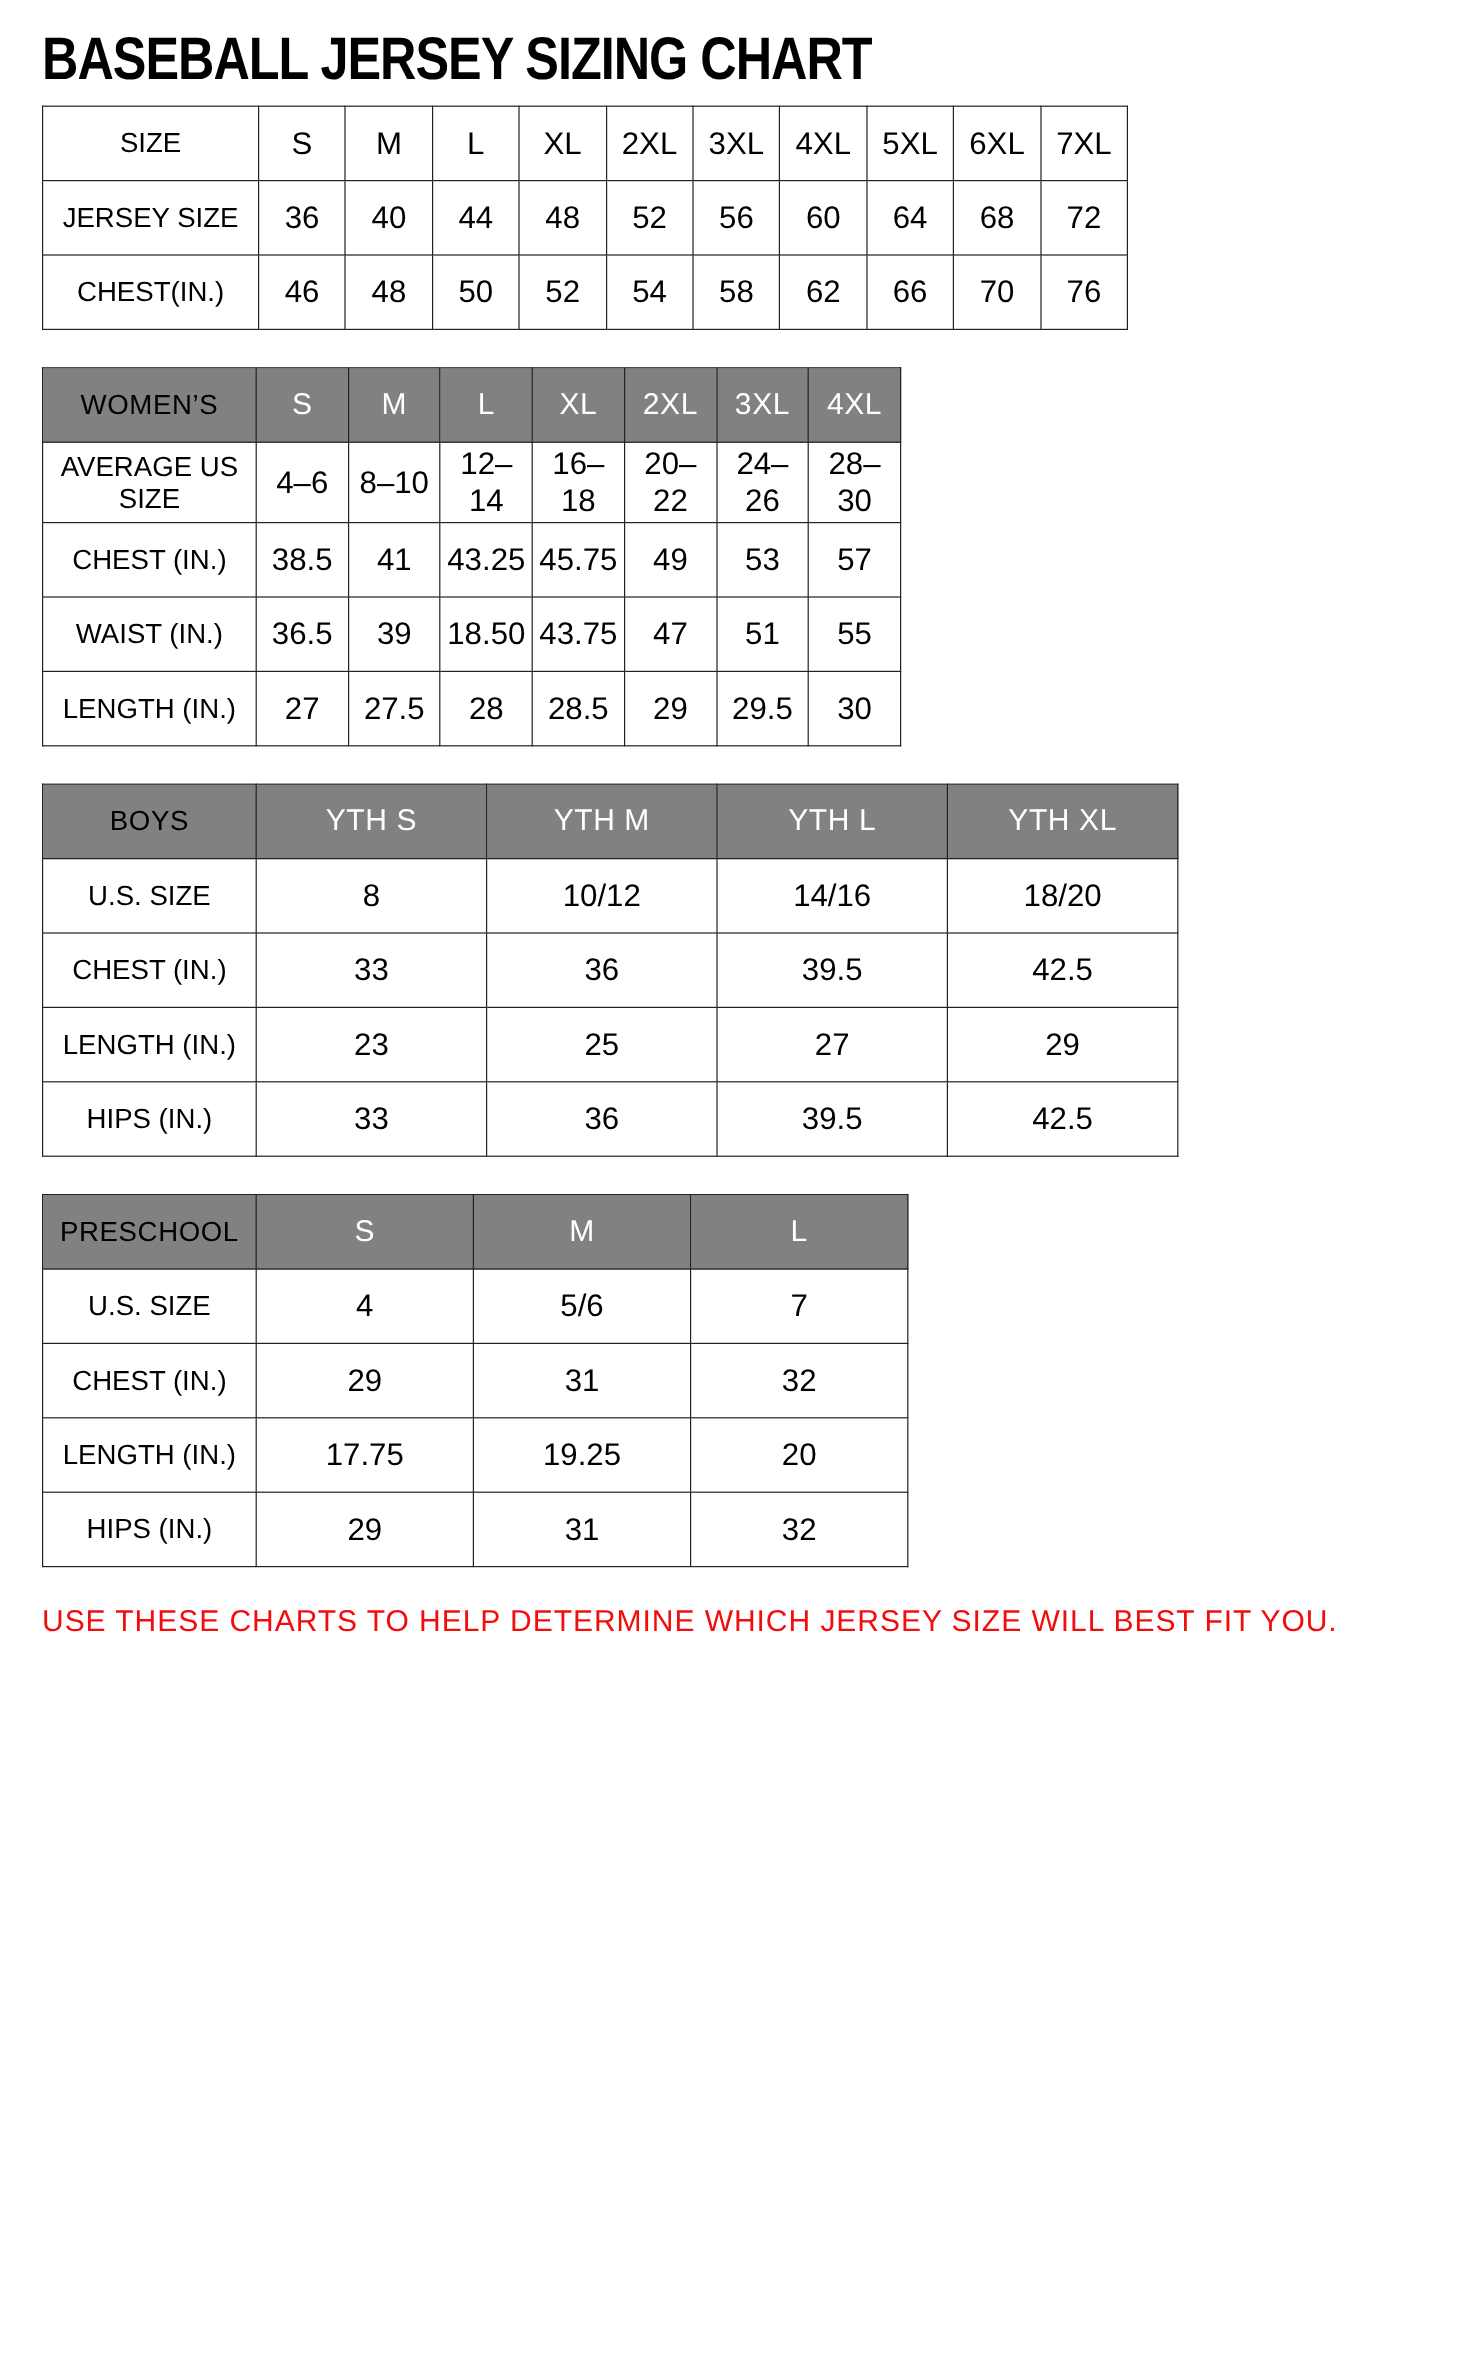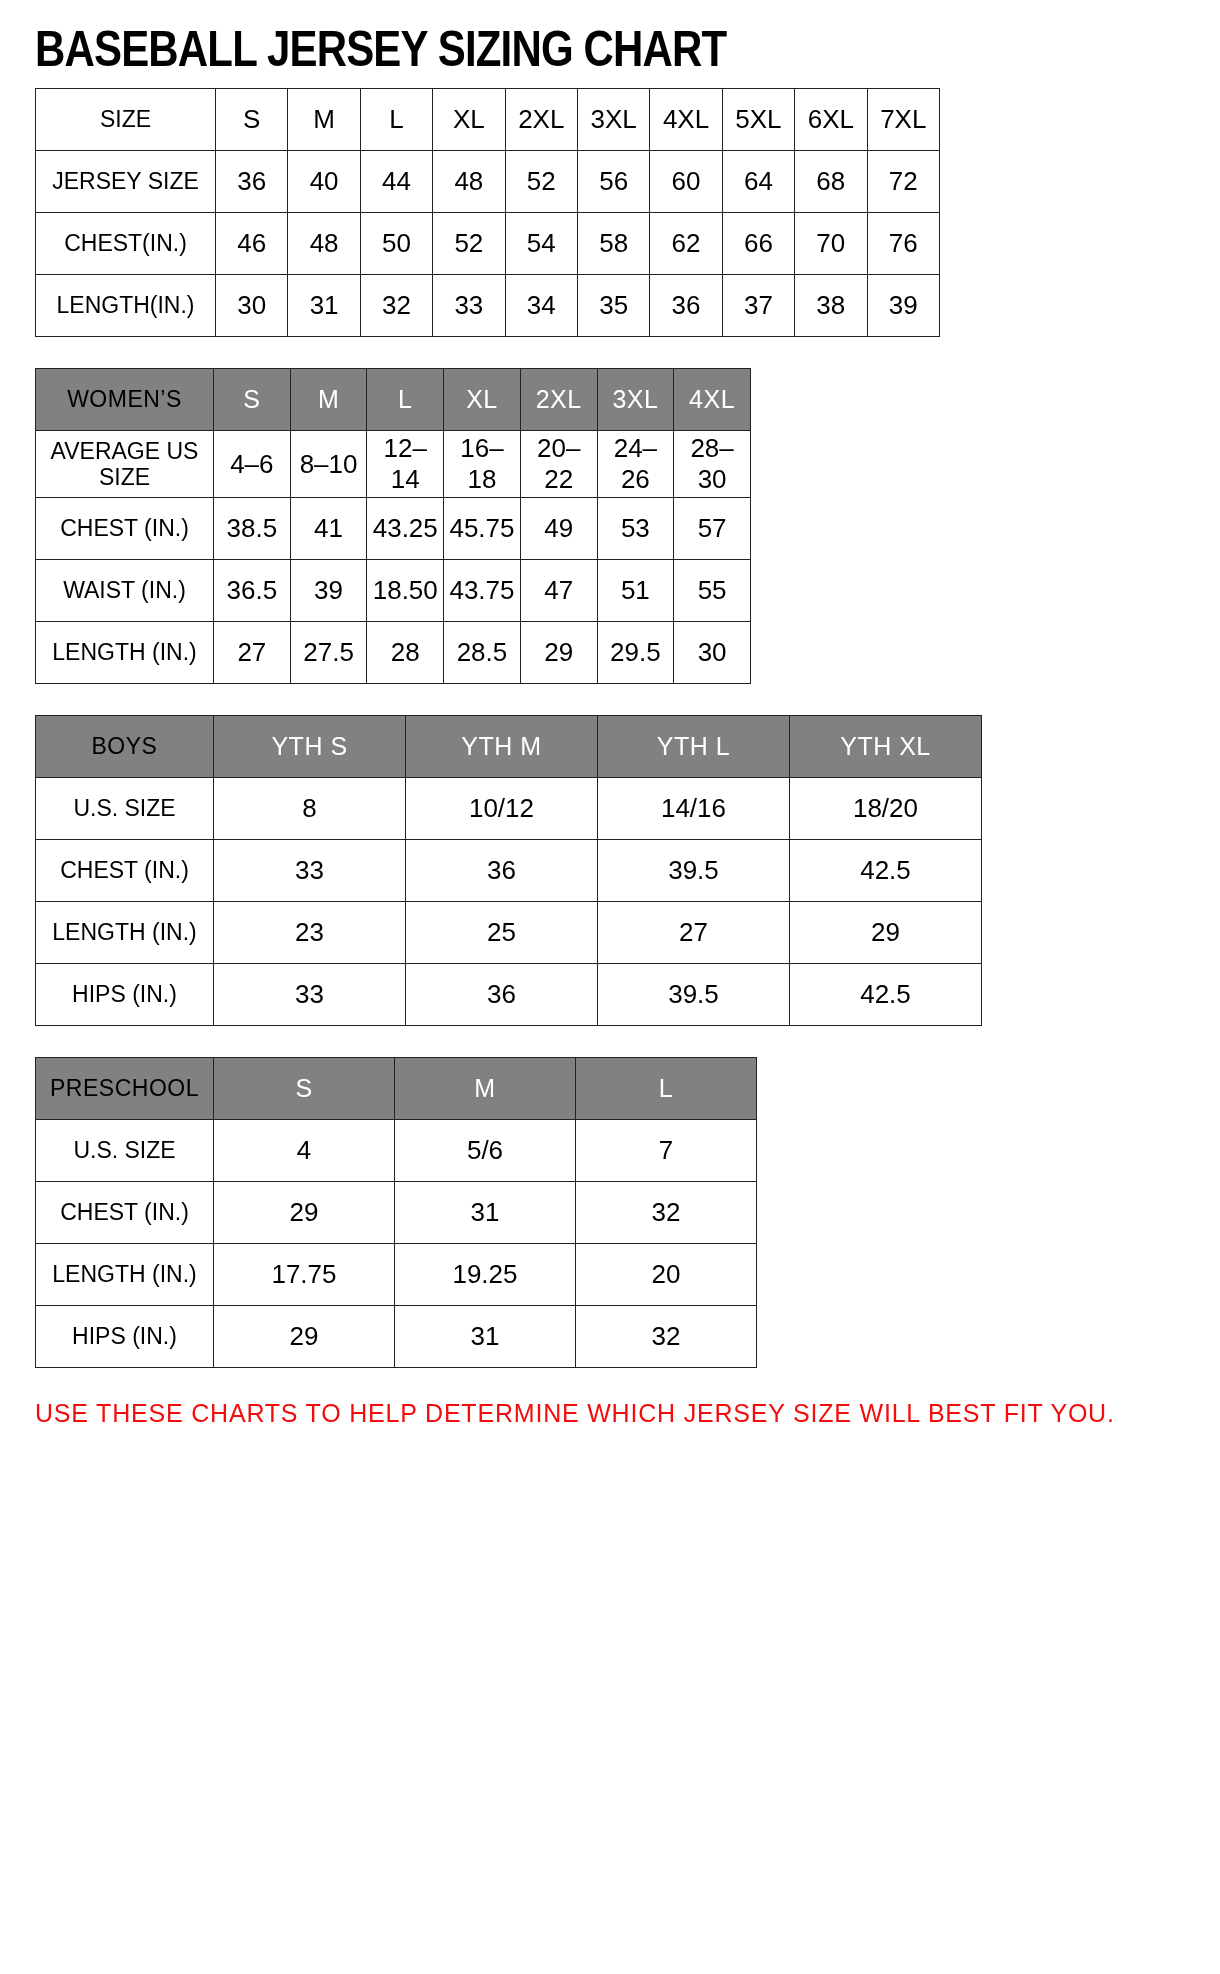--- a/index.html
+++ b/index.html
@@ -134,33 +134,20 @@
           <td class="value-cell">48</td>
           <td class="value-cell">50</td>
           <td class="value-cell">52</td>
           <td class="value-cell">54</td>
           <td class="value-cell">58</td>
           <td class="value-cell">62</td>
           <td class="value-cell">66</td>
           <td class="value-cell">70</td>
           <td class="value-cell">76</td>
         </tr>
-        <tr class="body-row">
-          <th class="label-cell">LENGTH(IN.)</th>
-          <td class="value-cell">30</td>
-          <td class="value-cell">31</td>
-          <td class="value-cell">32</td>
-          <td class="value-cell">33</td>
-          <td class="value-cell">34</td>
-          <td class="value-cell">35</td>
-          <td class="value-cell">36</td>
-          <td class="value-cell">37</td>
-          <td class="value-cell">38</td>
-          <td class="value-cell">39</td>
-        </tr>
       </tbody>
   </table>
 
   <table class="size-table t-womens">
     <colgroup>
         <col class="c-label">
         <col span="7">
       </colgroup>
     <tbody>
         <tr class="head-row">

